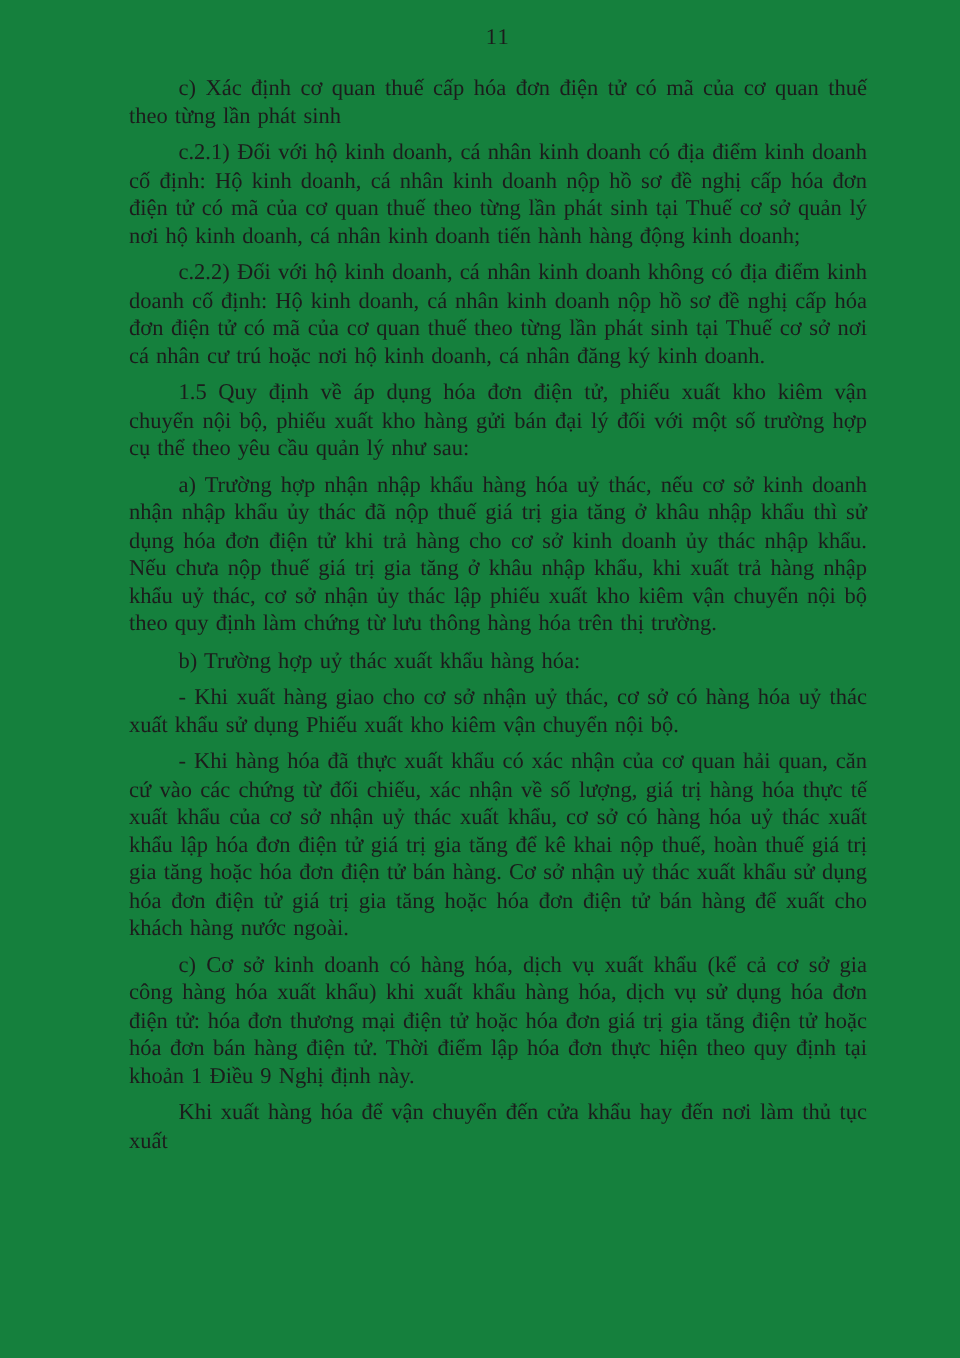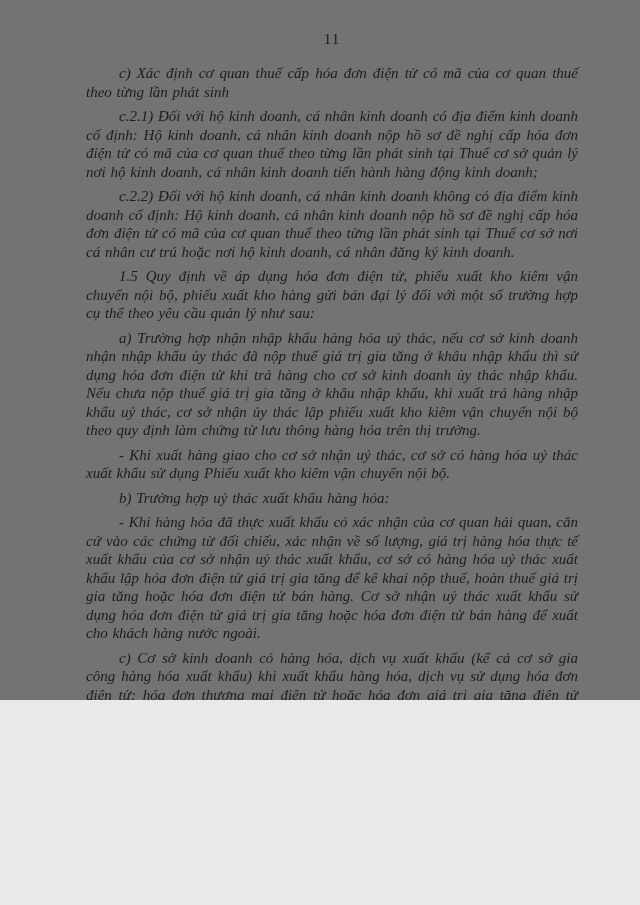--- a/index.html
+++ b/index.html
@@ -3,60 +3,59 @@
 <meta charset="utf-8">
 <style>
   html, body {
     margin: 0;
     padding: 0;
     background: #e9e9e9;
   }
   .page {
     position: relative;
     width: 640px;
-    height: 700px;
+    height: 905px;
     margin: 0 auto;
-    background: #737373;
+    background: #15803d;
     box-sizing: border-box;
-    padding: 30px 62px 20px 86px;
+    padding: 16px 62px 20px 86px;
     font-family: "Liberation Serif", "DejaVu Serif", serif;
     color: #1c1c1c;
     overflow: hidden;
   }
   .page-number {
     text-align: center;
     font-size: 15px;
     line-height: 18px;
     margin: 0 0 16px 0;
     letter-spacing: 1px;
   }
   .body-text p {
     margin: 0 0 6px 0;
     font-size: 15px;
     line-height: 18.5px;
     text-align: justify;
     text-indent: 33px;
     word-spacing: 1px;
-    font-style: italic;
   }
   .body-text p:last-child {
     margin-bottom: 0;
   }
 </style>
 </head>
 <body>
 
 <div class="page">
   <div class="page-number">11</div>
 
   <div class="body-text">
     <p>c) Xác định cơ quan thuế cấp hóa đơn điện tử có mã của cơ quan thuế theo từng lần phát sinh</p>
     <p>c.2.1) Đối với hộ kinh doanh, cá nhân kinh doanh có địa điểm kinh doanh cố định: Hộ kinh doanh, cá nhân kinh doanh nộp hồ sơ đề nghị cấp hóa đơn điện tử có mã của cơ quan thuế theo từng lần phát sinh tại Thuế cơ sở quản lý nơi hộ kinh doanh, cá nhân kinh doanh tiến hành hàng động kinh doanh;</p>
     <p>c.2.2) Đối với hộ kinh doanh, cá nhân kinh doanh không có địa điểm kinh doanh cố định: Hộ kinh doanh, cá nhân kinh doanh nộp hồ sơ đề nghị cấp hóa đơn điện tử có mã của cơ quan thuế theo từng lần phát sinh tại Thuế cơ sở nơi cá nhân cư trú hoặc nơi hộ kinh doanh, cá nhân đăng ký kinh doanh.</p>
     <p>1.5 Quy định về áp dụng hóa đơn điện tử, phiếu xuất kho kiêm vận chuyển nội bộ, phiếu xuất kho hàng gửi bán đại lý đối với một số trường hợp cụ thể theo yêu cầu quản lý như sau:</p>
     <p>a) Trường hợp nhận nhập khẩu hàng hóa uỷ thác, nếu cơ sở kinh doanh nhận nhập khẩu ủy thác đã nộp thuế giá trị gia tăng ở khâu nhập khẩu thì sử dụng hóa đơn điện tử khi trả hàng cho cơ sở kinh doanh ủy thác nhập khẩu. Nếu chưa nộp thuế giá trị gia tăng ở khâu nhập khẩu, khi xuất trả hàng nhập khẩu uỷ thác, cơ sở nhận ủy thác lập phiếu xuất kho kiêm vận chuyển nội bộ theo quy định làm chứng từ lưu thông hàng hóa trên thị trường.</p>
+    <p>b) Trường hợp uỷ thác xuất khẩu hàng hóa:</p>
     <p>- Khi xuất hàng giao cho cơ sở nhận uỷ thác, cơ sở có hàng hóa uỷ thác xuất khẩu sử dụng Phiếu xuất kho kiêm vận chuyển nội bộ.</p>
-    <p>b) Trường hợp uỷ thác xuất khẩu hàng hóa:</p>
     <p>- Khi hàng hóa đã thực xuất khẩu có xác nhận của cơ quan hải quan, căn cứ vào các chứng từ đối chiếu, xác nhận về số lượng, giá trị hàng hóa thực tế xuất khẩu của cơ sở nhận uỷ thác xuất khẩu, cơ sở có hàng hóa uỷ thác xuất khẩu lập hóa đơn điện tử giá trị gia tăng để kê khai nộp thuế, hoàn thuế giá trị gia tăng hoặc hóa đơn điện tử bán hàng. Cơ sở nhận uỷ thác xuất khẩu sử dụng hóa đơn điện tử giá trị gia tăng hoặc hóa đơn điện tử bán hàng để xuất cho khách hàng nước ngoài.</p>
     <p>c) Cơ sở kinh doanh có hàng hóa, dịch vụ xuất khẩu (kể cả cơ sở gia công hàng hóa xuất khẩu) khi xuất khẩu hàng hóa, dịch vụ sử dụng hóa đơn điện tử: hóa đơn thương mại điện tử hoặc hóa đơn giá trị gia tăng điện tử hoặc hóa đơn bán hàng điện tử. Thời điểm lập hóa đơn thực hiện theo quy định tại khoản 1 Điều 9 Nghị định này.</p>
     <p>Khi xuất hàng hóa để vận chuyển đến cửa khẩu hay đến nơi làm thủ tục xuất</p>
   </div>
 </div>
 
 </body></html>

